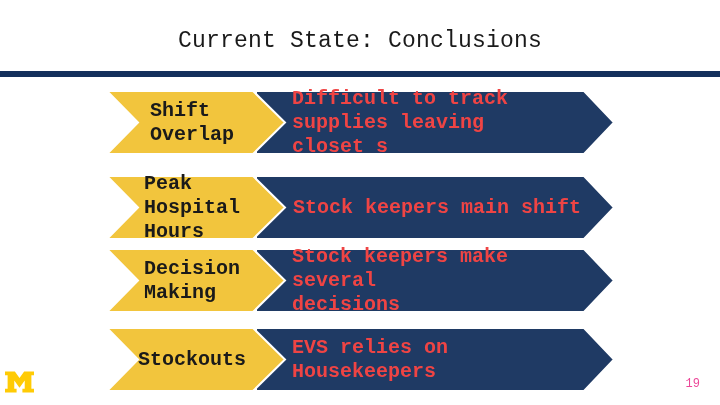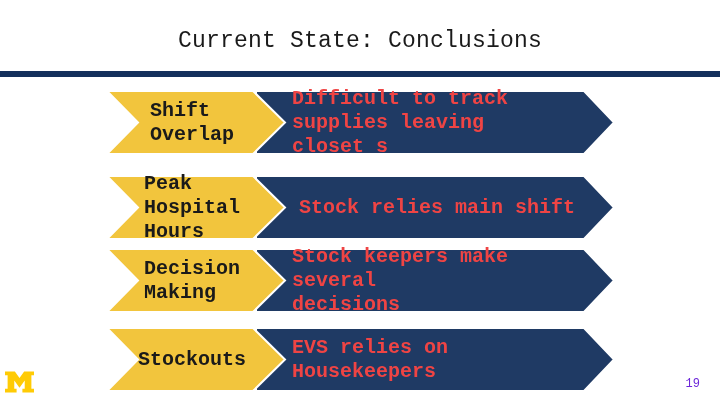--- a/index.html
+++ b/index.html
@@ -60,21 +60,21 @@
   .block-m{
     position:absolute;
     left:5px;top:371px;
     width:29px;height:22px;
   }
   .block-m polygon{fill:var(--logo);}
   .page-number{
     position:absolute;
     top:377px;right:20px;
     font-size:12px;
-    color:#6d28d9;
+    color:#ec4899;
   }
 </style>
 </head>
 <body>
 
 <div class="slide">
 
   <h1 class="title">Current State: Conclusions</h1>
   <div class="divider"></div>
 
@@ -90,21 +90,21 @@
   </div>
 
   <div class="row" style="top:175px">
     <svg width="720" height="65" viewBox="0 0 720 65">
       <polygon class="navy" points="256,1 584,1 614,32.5 584,64 256,64"></polygon>
       <polygon class="gold" points="107,1 253,1 285,32.5 253,64 107,64 138,32.5"></polygon>
     </svg>
     <div class="cause">Peak
 Hospital
 Hours</div>
-    <div class="conclusion">Stock relies main shift</div>
+    <div class="conclusion">Stock keepers main shift</div>
   </div>
 
   <div class="row" style="top:248px">
     <svg width="720" height="65" viewBox="0 0 720 65">
       <polygon class="navy" points="256,1 584,1 614,32.5 584,64 256,64"></polygon>
       <polygon class="gold" points="107,1 253,1 285,32.5 253,64 107,64 138,32.5"></polygon>
     </svg>
     <div class="cause">Decision
 Making</div>
     <div class="conclusion">Stock keepers make several

